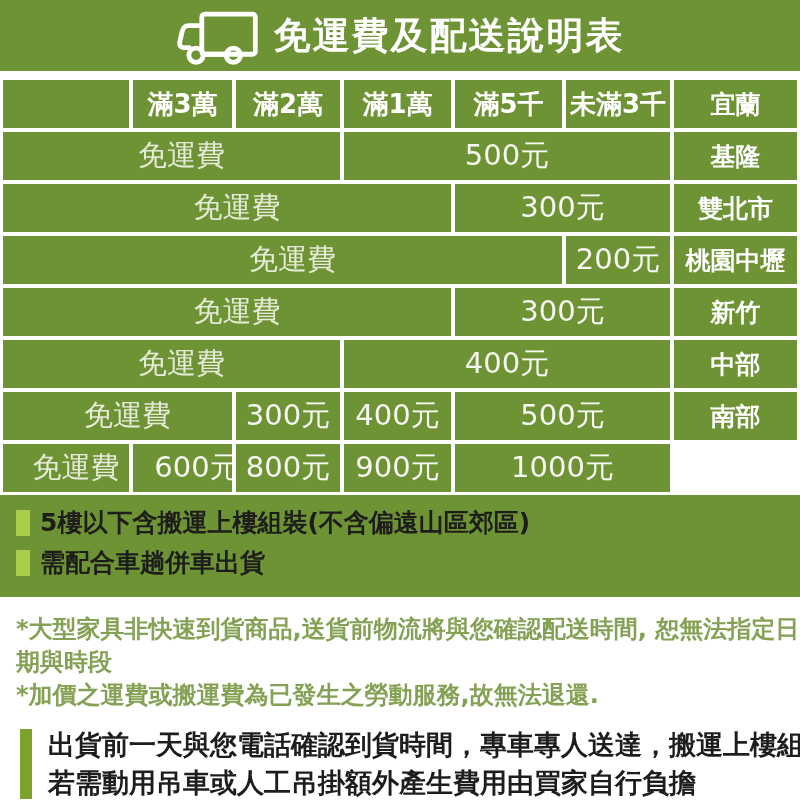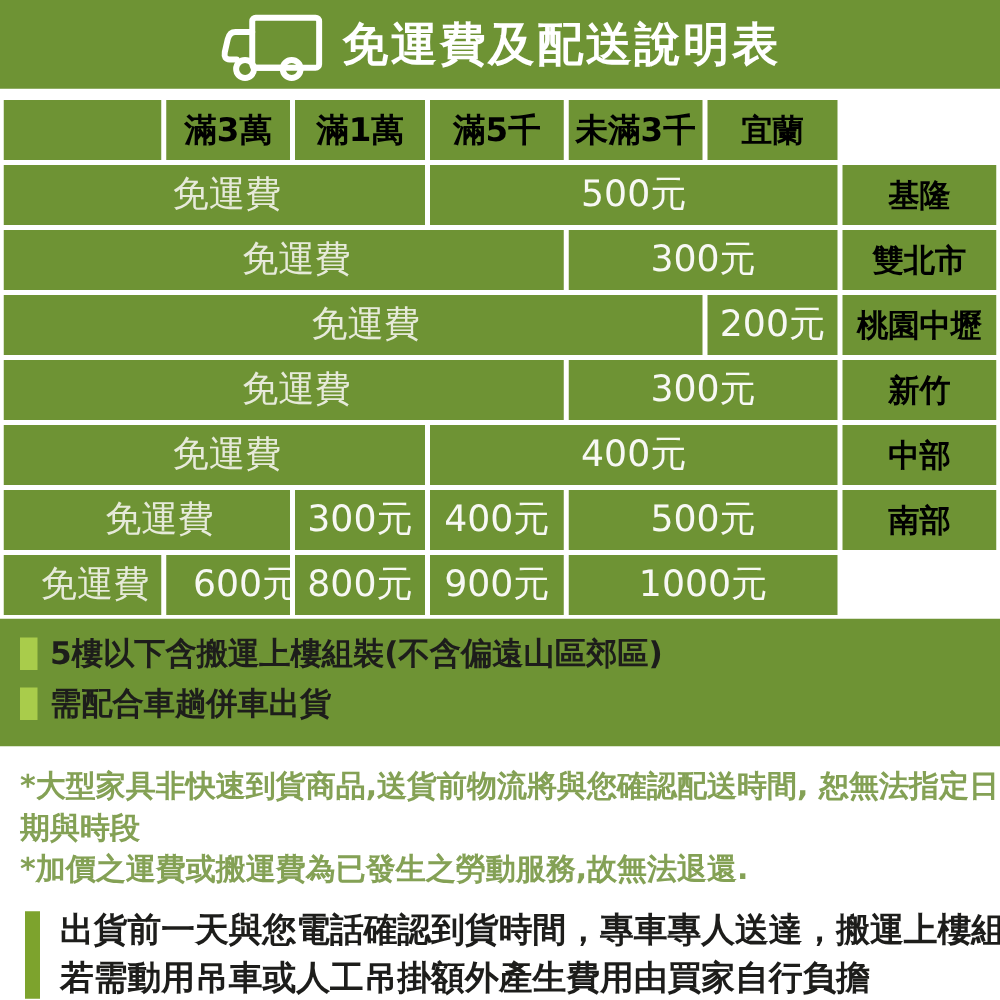--- a/index.html
+++ b/index.html
@@ -29,21 +29,21 @@
     grid-template-columns:126px 99px 104px 107px 107px 104px 123px;
     grid-auto-rows:48px;
     gap:4px;
     background:#ffffff;
     padding:3px;
     width:800px;
   }
   .cell{
     background:var(--green);
     display:flex;align-items:center;justify-content:center;
-    color:#000000;white-space:nowrap;overflow:hidden;
+    color:#ffffff;white-space:nowrap;overflow:hidden;
   }
   .cell.header{font-weight:bold;font-size:26px;}
   .cell.region{font-weight:bold;font-size:25px;}
   .cell.free{font-size:29px;font-weight:normal;color:#e6ead9;padding-left:20px;}
   .cell.fee{font-size:29px;font-weight:normal;color:#f7f8f3;}
 
   
   .green-notes{
     background:var(--green);
     padding:8px 0 14px 16px;
@@ -98,20 +98,21 @@
       <circle cx="21" cy="48" r="7.5"></circle>
       <circle cx="60" cy="48" r="7.5"></circle>
     </g>
   </svg>
   <div class="title-text">免運費及配送說明表</div>
 </div>
 
 <div class="fee-table">
     <div class="cell corner"></div>
     <div class="cell header">滿3萬</div>
+    <div class="cell header">滿2萬</div>
     <div class="cell header">滿1萬</div>
     <div class="cell header">滿5千</div>
     <div class="cell header">未滿3千</div>
     <div class="cell region">宜蘭</div>
     <div class="cell free" style="grid-column: span 3;">免運費</div>
     <div class="cell fee" style="grid-column: span 3;">500元</div>
     <div class="cell region">基隆</div>
     <div class="cell free" style="grid-column: span 4;">免運費</div>
     <div class="cell fee" style="grid-column: span 2;">300元</div>
     <div class="cell region">雙北市</div>

